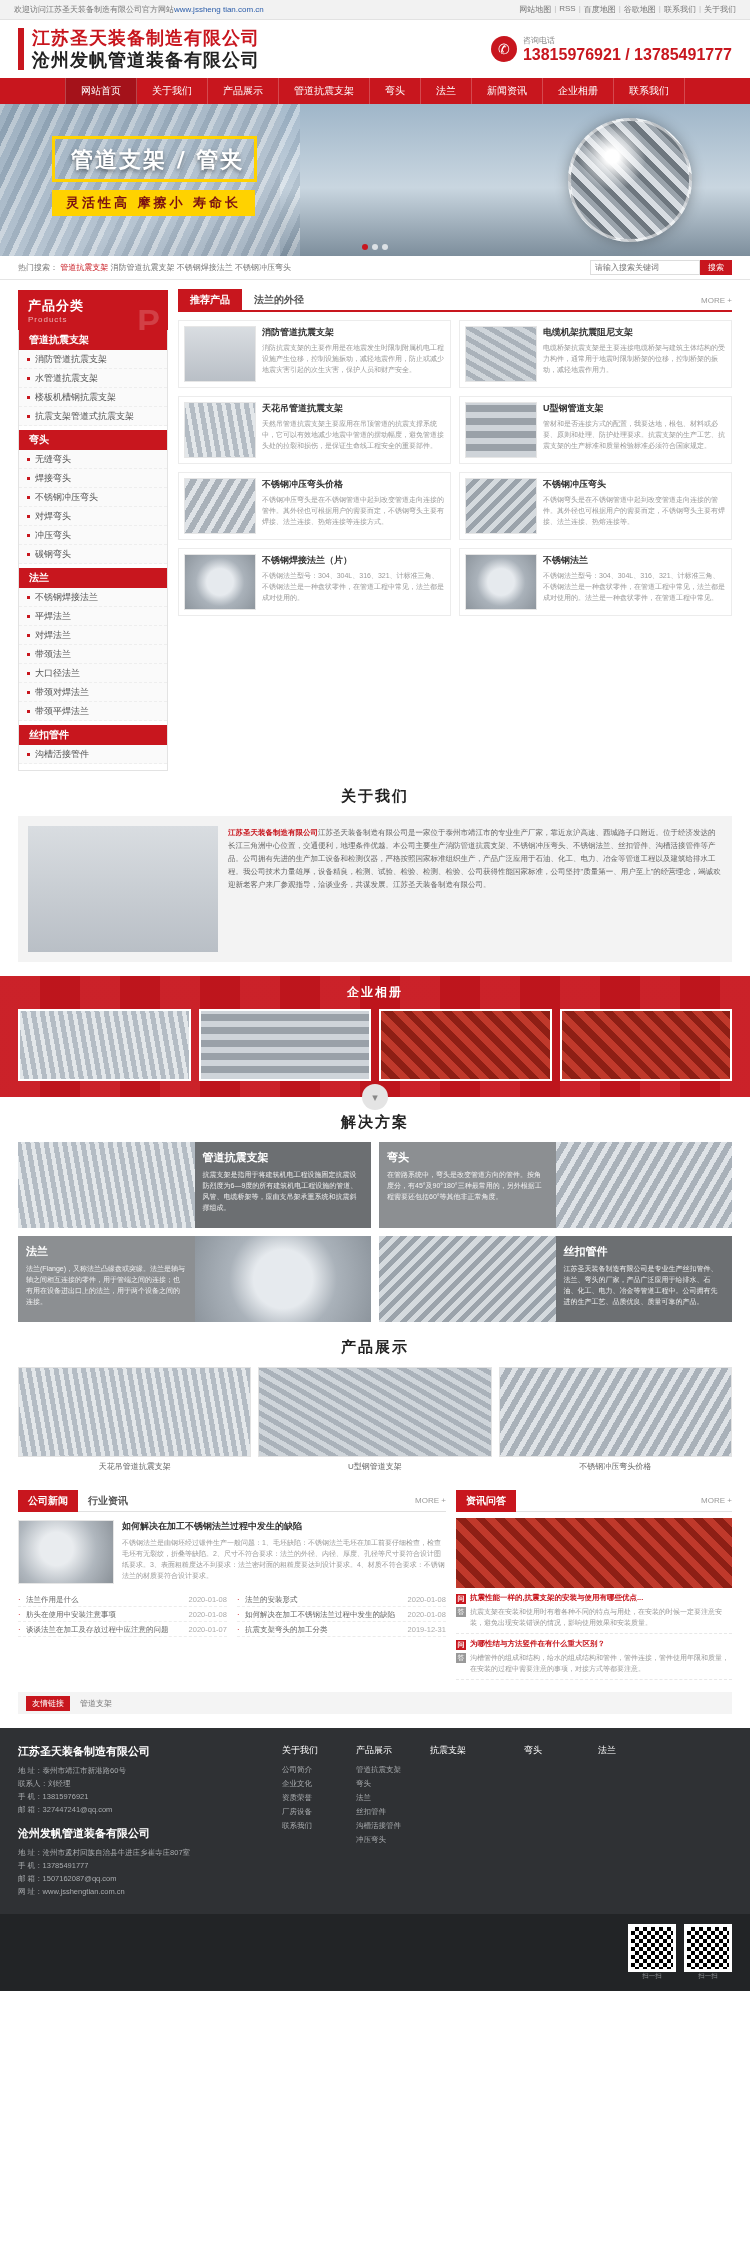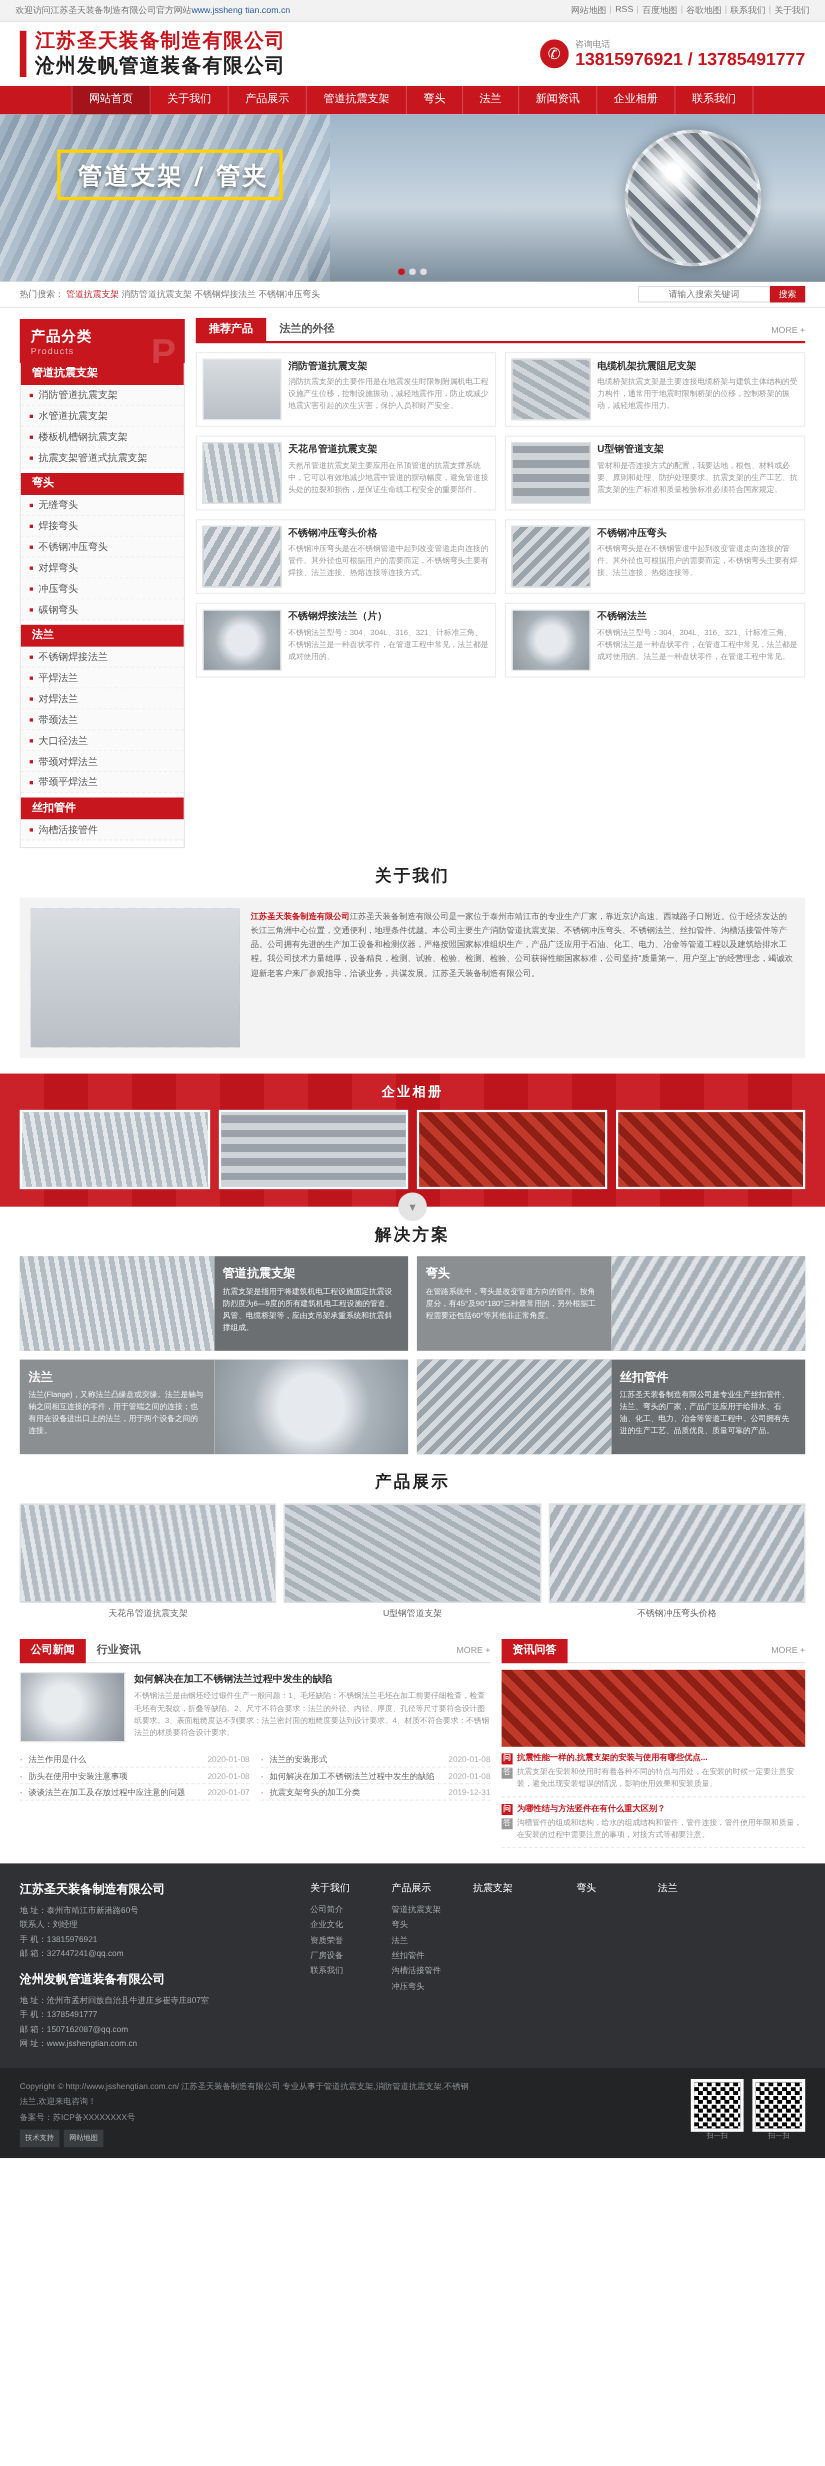--- a/index.html
+++ b/index.html
@@ -139,22 +139,22 @@
   .searchbar {
     background: #fff; border-bottom: 1px solid #e5e5e5;
     height: 24px; display: flex; align-items: center;
     padding: 0 18px; font-size: 8px; color: #777;
     justify-content: space-between;
   }
   .searchbar .keys a { color: #777; text-decoration: none; }
   .searchbar .keys a.red { color: #c8161e; }
   .search-form { display: flex; align-items: center; }
   .search-form input {
-    width: 120px; height: 15px; border: 1px solid #ddd; font-size: 8px;
-    padding: 0 4px; color: #999; outline: none; text-align: center;
+    width: 110px; height: 15px; border: 1px solid #ddd; font-size: 8px;
+    padding: 0 4px; color: #999; outline: none;
   }
   .search-form button {
     height: 15px; border: none; background: #c8161e; color: #fff;
     font-size: 8px; padding: 0 8px; cursor: pointer;
   }
 
   
   .main {
     display: flex; gap: 10px; padding: 10px 18px 0 18px; background: #fff;
   }
@@ -391,20 +391,21 @@
     <a>企业相册</a>
     <a>联系我们</a>
   </div>
 
   <div class="banner">
     <div class="sky"></div>
     <div class="pipes"></div>
     <div class="ring-photo"></div>
     <div class="banner-caption">
       <div class="box"><div class="t1">管道支架 / 管夹</div></div>
+      <div><span class="t2">灵活性高  摩擦小  寿命长</span></div>
     </div>
     <div class="dots">
       <i class="on"></i>
       <i></i>
       <i></i>
     </div>
   </div>
 
   <div class="searchbar">
     <div class="keys">
@@ -673,20 +674,24 @@
             <span>为哪性结与方法竖件在有什么重大区别？</span>
           </div>
         <div class="a">
             <i>答</i>
             <span>沟槽管件的组成和结构，给水的组成结构和管件，管件连接，管件使用年限和质量，在安装的过程中需要注意的事项，对接方式等都要注意。</span>
           </div>
       </div>
     </div>
   </div>
 
+  <div class="linksbar">
+    <span class="lbl">友情链接</span>
+    <a style="color:#777;text-decoration:none;">管道支架</a>
+  </div>
 
   <div class="footer">
     <div class="fcompany">
       <div class="nm">江苏圣天装备制造有限公司</div>
       <div class="ln">地 址：泰州市靖江市新港路60号</div>
       <div class="ln">联系人：刘经理</div>
       <div class="ln">手 机：13815976921</div>
       <div class="ln">邮 箱：327447241@qq.com</div>
 
       <div class="fblock">
@@ -722,29 +727,20 @@
     </div>
     <div class="fnav">
       <div class="h">弯头</div>
     </div>
     <div class="fnav">
       <div class="h">法兰</div>
     </div>
   </div>
 
   <div class="copyright">
-    <div class="lines">
-      <div>Copyright © http://www.jsshengtian.com.cn/ 江苏圣天装备制造有限公司 专业从事于管道抗震支架,消防管道抗震支架,不锈钢</div>
-      <div>法兰,欢迎来电咨询！</div>
-      <div>备案号：苏ICP备XXXXXXXX号</div>
-      <div class="tagbar">
-        <span>技术支持</span>
-        <span>网站地图</span>
-      </div>
-    </div>
     <div class="qr">
       <div>
         <div class="q"></div>
         <div class="cap">扫一扫</div>
       </div>
       <div>
         <div class="q"></div>
         <div class="cap">扫一扫</div>
       </div>
     </div>

